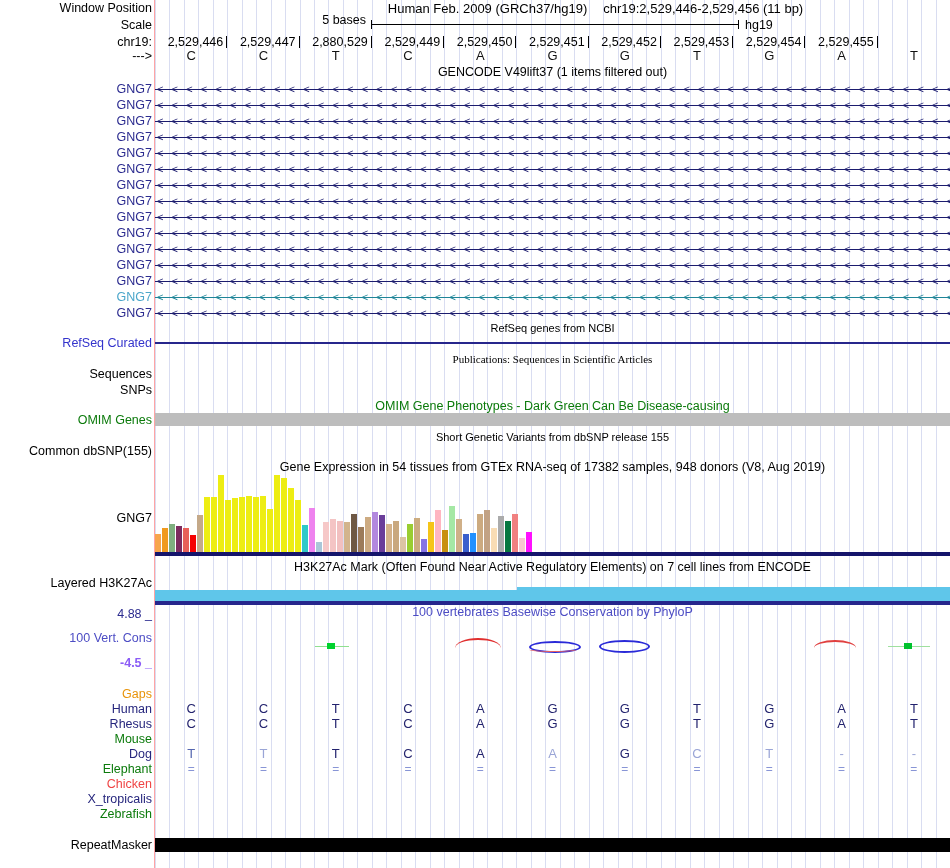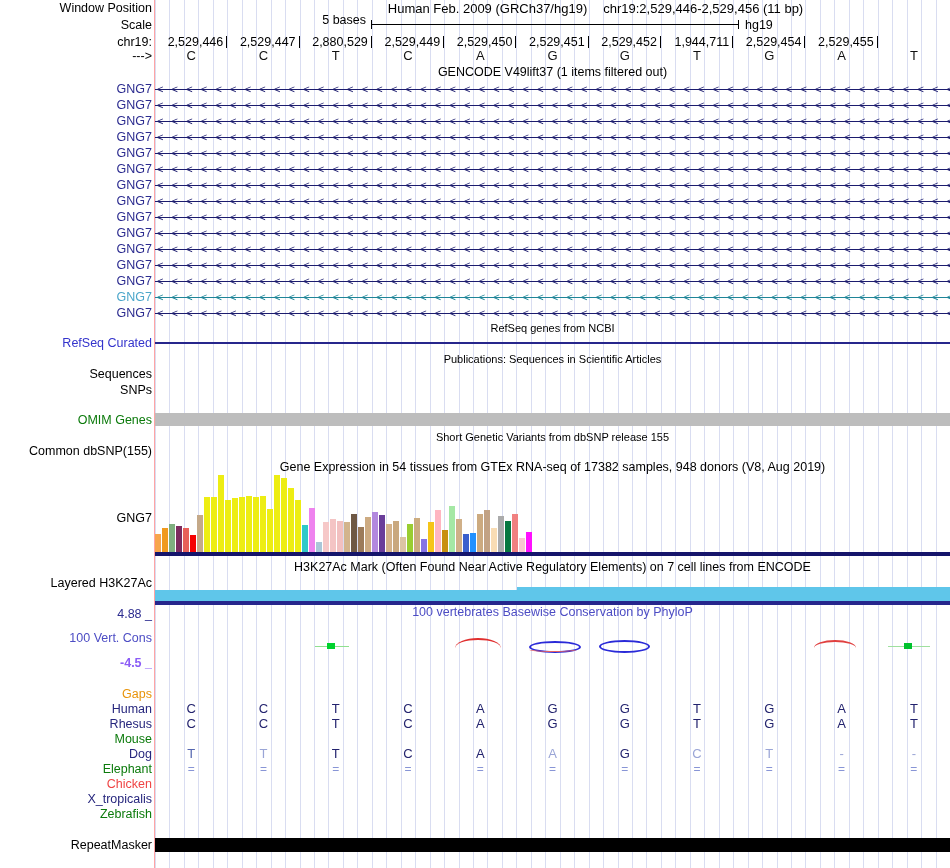--- a/index.html
+++ b/index.html
@@ -91,21 +91,21 @@
       </div>
       <div class="poscol" style="left: 516.364px; width: 72.2727px;">
         <span>2,529,451</span>
         <div class="postick"></div>
       </div>
       <div class="poscol" style="left: 588.636px; width: 72.2727px;">
         <span>2,529,452</span>
         <div class="postick"></div>
       </div>
       <div class="poscol" style="left: 660.909px; width: 72.2727px;">
-        <span>1,944,711</span>
+        <span>2,529,453</span>
         <div class="postick"></div>
       </div>
       <div class="poscol" style="left: 733.182px; width: 72.2727px;">
         <span>2,529,454</span>
         <div class="postick"></div>
       </div>
       <div class="poscol" style="left: 805.455px; width: 72.2727px;">
         <span>2,529,455</span>
         <div class="postick"></div>
       </div>
@@ -185,24 +185,25 @@
       <div class="generow" style="top: 305px;">
         <div class="aline" style="background: rgb(28, 28, 110);"></div>
         <div class="arrows" style="color: rgb(28, 28, 110);">&lt;&lt;&lt;&lt;&lt;&lt;&lt;&lt;&lt;&lt;&lt;&lt;&lt;&lt;&lt;&lt;&lt;&lt;&lt;&lt;&lt;&lt;&lt;&lt;&lt;&lt;&lt;&lt;&lt;&lt;&lt;&lt;&lt;&lt;&lt;&lt;&lt;&lt;&lt;&lt;&lt;&lt;&lt;&lt;&lt;&lt;&lt;&lt;&lt;&lt;&lt;&lt;&lt;&lt;&lt;</div>
       </div>
     </div>
 
   <div class="title small" style="top:321px;">RefSeq genes from NCBI</div>
   <div class="lbl blue" style="top:335px;">RefSeq Curated</div>
   <div id="refseq-line"></div>
 
-  <div class="title small" style="top:352px;">Publications: Sequences in Scientific Articles</div>
+  <div class="title small" style="top:352px;font-family:Liberation Serif, serif;">Publications: Sequences in Scientific Articles</div>
   <div class="lbl" style="top:366px;">Sequences</div>
   <div class="lbl" style="top:382px;">SNPs</div>
 
+  <div class="title green" style="top:399px;">OMIM Gene Phenotypes - Dark Green Can Be Disease-causing</div>
   <div class="lbl green" style="top:412px;">OMIM Genes</div>
   <div id="omim-bar"></div>
 
   <div class="title small" style="top:430px;">Short Genetic Variants from dbSNP release 155</div>
   <div class="lbl" style="top:443px;">Common dbSNP(155)</div>
 
   <div class="title" style="top:460px;">Gene Expression in 54 tissues from GTEx RNA-seq of 17382 samples, 948 donors (V8, Aug 2019)</div>
   <div class="lbl" style="top:510px;">GNG7</div>
   <div id="gtex-bars">
       <div class="gtexbar" style="height: 18px; background: rgb(247, 165, 76);"></div>

